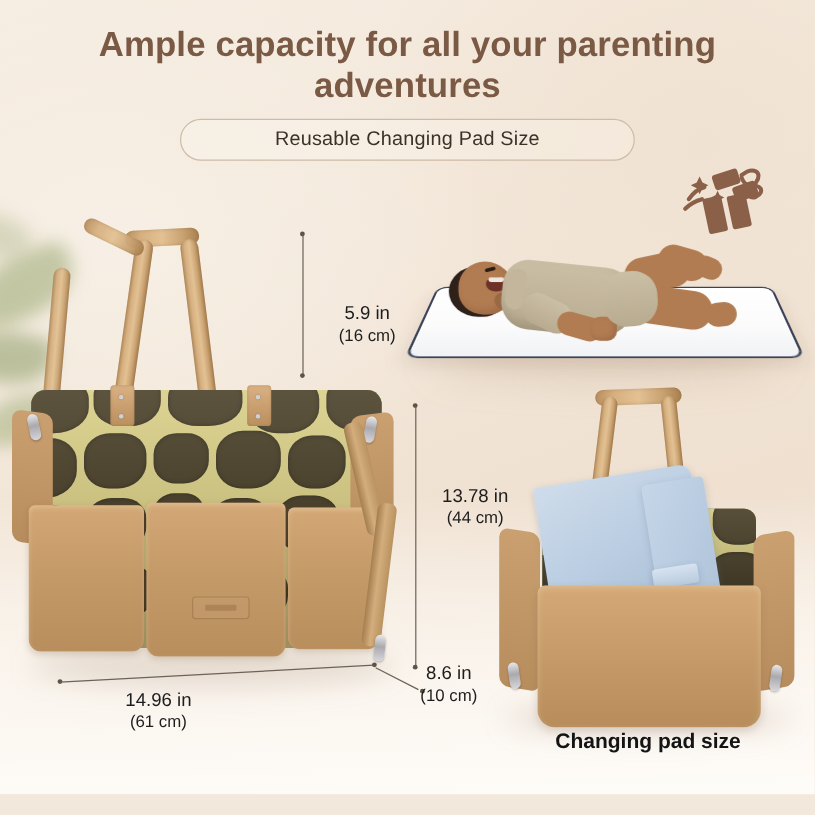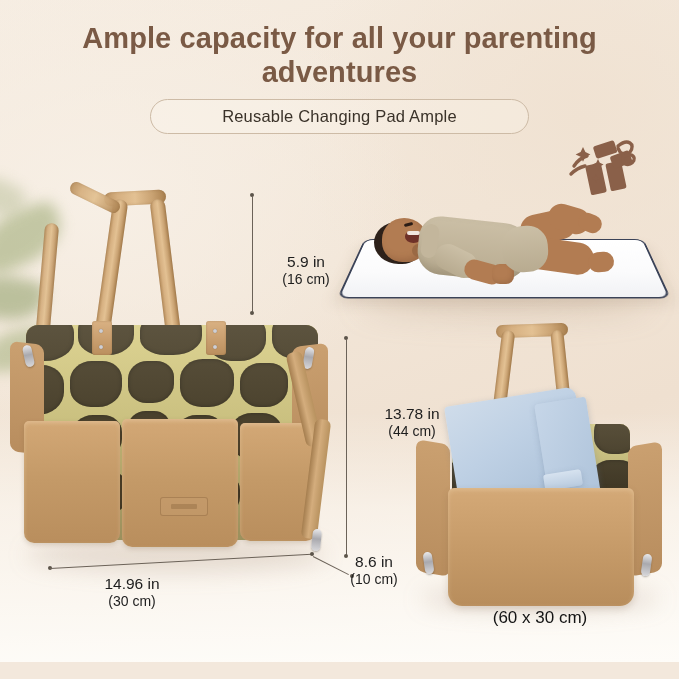--- a/index.html
+++ b/index.html
@@ -108,21 +108,21 @@
   <div class="bg"></div>
   <div class="bg-floor"></div>
   <div class="plant p1"></div>
   <div class="plant p2"></div>
   <div class="plant p3"></div>
   <div class="plant p4"></div>
 
   <div class="headline">Ample capacity for all your parenting adventures</div>
 
   <div class="pill">
-    <span>Reusable Changing Pad Ample</span>
+    <span>Reusable Changing Pad Size</span>
   </div>
 
   <div class="gift">
     <svg viewBox="0 0 84 78" width="84" height="78">
       <g fill="#8a6049">
         <rect x="32" y="38" width="16" height="30" rx="2" transform="rotate(-12 40 53)"></rect>
         <rect x="52" y="36" width="16" height="28" rx="2" transform="rotate(-12 60 50)"></rect>
         <rect x="38" y="17" width="22" height="13" rx="2.5" transform="rotate(-18 49 23)"></rect>
         <rect x="55" y="27" width="20" height="13" rx="2.5" transform="rotate(-20 65 33)"></rect>
       </g>
@@ -278,37 +278,37 @@
   <div class="mline" style="left:251.5px;top:196px;width:1.2px;height:116px;"></div>
   <div class="mdot" style="left:250px;top:311px;"></div>
   <div class="mlbl" style="left:258px;top:253px;width:96px;">
     <div class="big">5.9 in</div>
     <div class="sml">(16 cm)</div>
   </div>
 
   <div class="mdot" style="left:344px;top:336px;"></div>
   <div class="mline" style="left:345.5px;top:339px;width:1.2px;height:216px;"></div>
   <div class="mdot" style="left:344px;top:554px;"></div>
-  <div class="mlbl" style="left:366px;top:405px;width:92px;">
+  <div class="mlbl" style="left:350px;top:405px;width:92px;">
     <div class="big">13.78 in</div>
     <div class="sml">(44 cm)</div>
   </div>
 
   <div class="mdot" style="left:48px;top:566px;"></div>
   <div class="mline" style="left:50px;top:568px;width:262px;height:1.2px;transform:rotate(-3.1deg);transform-origin:left center;"></div>
   <div class="mdot" style="left:310px;top:552px;"></div>
   <div class="mlbl" style="left:77px;top:575px;width:110px;">
     <div class="big">14.96 in</div>
-    <div class="sml">(30 cm)</div>
+    <div class="sml">(61 cm)</div>
   </div>
 
   <div class="mline" style="left:313px;top:556px;width:40px;height:1.2px;transform:rotate(27deg);transform-origin:left center;"></div>
   <div class="mdot" style="left:350px;top:574px;"></div>
   <div class="mlbl" style="left:330px;top:553px;width:88px;">
     <div class="big">8.6 in</div>
     <div class="sml">(10 cm)</div>
   </div>
 
   <div class="caption">
-    <div class="c3">(60 x 30 cm)</div>
+    <div class="c1">Changing pad size</div>
   </div>
 
 </div>
 
 </body></html>

